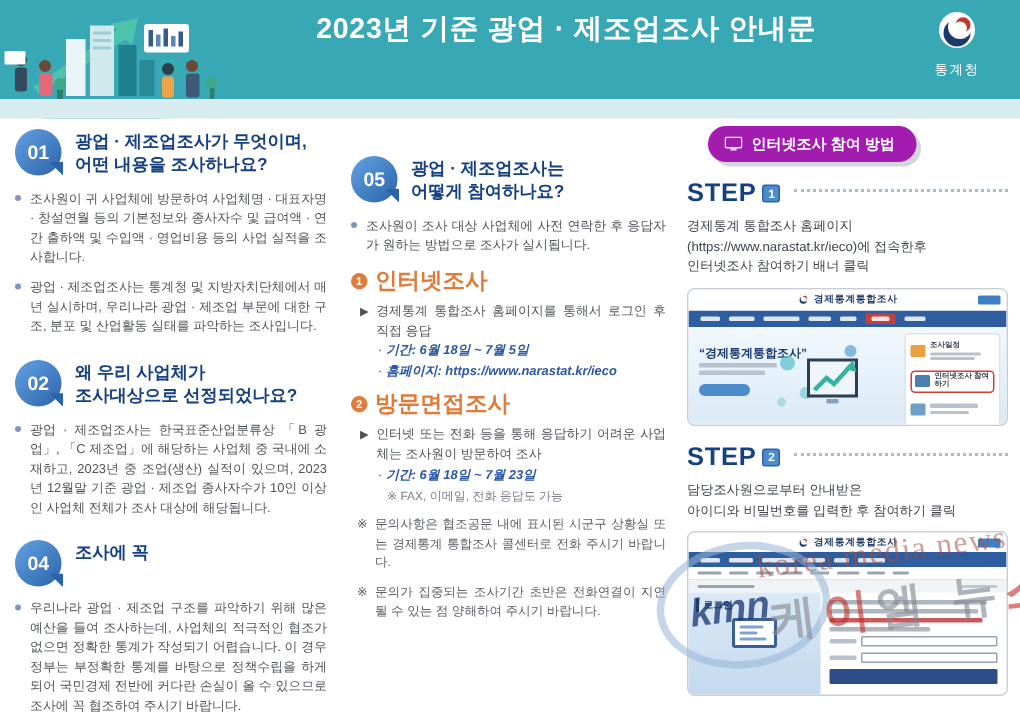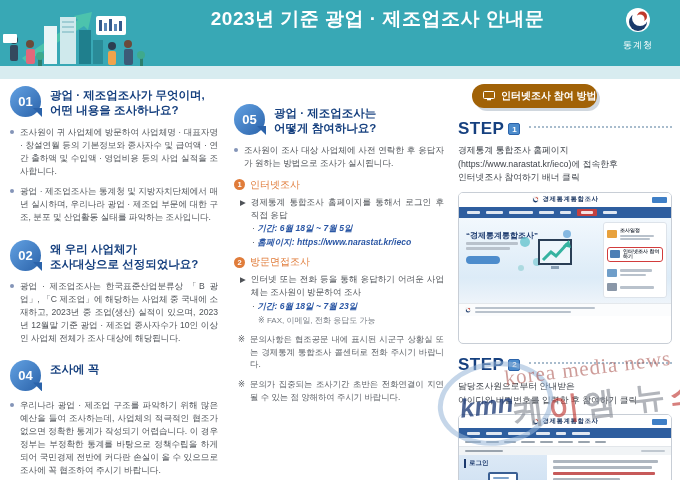--- a/index.html
+++ b/index.html
@@ -36,45 +36,45 @@
   .bullets { margin-top:8px; }
   .bullet { display:flex; gap:6px; font-size:8.6px; color:#4f5358; line-height:1.5;
     text-align:justify; margin-bottom:8px; }
   .bdot { flex:none; width:4px; height:4px; border-radius:50%; background:#8494b8; margin-top:4px; }
 
   
   .method { margin:6px 0 4px; }
   .m-head { display:flex; align-items:center; gap:5px; margin-bottom:4px; }
   .cnum { flex:none; width:11px; height:11px; border-radius:50%; background:#e07c3a; color:#fff;
     font-size:7.5px; font-weight:bold; display:flex; align-items:center; justify-content:center; }
-  .m-name { color:#e07c3a; font-weight:normal; font-size:10px; }
+  .m-name { color:#e07c3a; font-weight:bold; font-size:15px; }
   .m-line { display:flex; gap:5px; font-size:8.6px; color:#4f5358; line-height:1.5;
     margin-left:6px; text-align:justify; margin-bottom:2px; }
   .arrow { color:#4f5358; font-size:7.5px; margin-top:1px; flex:none; }
   .p-line { margin-left:18px; font-size:8.6px; color:#4f5358; margin-bottom:2px;font-style:italic; }
   .p-navy { color:#2b57a5; font-weight:bold; }
   .sub-note { margin-left:24px; font-size:8px; color:#7b8088; margin-bottom:2px; }
   .note { display:flex; gap:5px; font-size:8.4px; color:#5c6066; line-height:1.5;
     margin:7px 0 0 4px; text-align:justify; }
 
   
-  .pill { position:relative; display:inline-flex; align-items:center; gap:6px; background:#a16207;
-    color:#fff; font-weight:bold; font-size:10px; padding:5px 0 5px 11px; border-radius:13px;
+  .pill { position:relative; display:inline-flex; align-items:center; gap:6px; background:#a21caf;
+    color:#fff; font-weight:bold; font-size:10px; padding:5px 14px 5px 11px; border-radius:13px;
     margin-left:14px; box-shadow:3px 3px 0 rgba(120,140,160,.35); }
   .step-head { display:flex; align-items:center; gap:4px; margin:11px 0 5px; }
   .step-word { color:#16407f; font-weight:bold; font-size:17px; letter-spacing:.5px; }
   .step-num { flex:none; width:12px; height:12px; background:#4d8ccc; border:1px solid #2b63aa;
     color:#fff; font-size:8px; font-weight:bold; display:flex; align-items:center;
     justify-content:center; border-radius:2px; }
   .step-rule { flex:1; border-bottom:2px dotted #a8bccd; margin-left:5px; transform:translateY(-2px); }
   .step-desc { font-size:8.8px; color:#3e434a; line-height:1.55; }
 
   .shot { position:relative; border:1px solid #c8ced6; border-radius:5px; background:#fff;
     overflow:hidden; margin-top:7px; }
-  .shot1 { height:152px; }
+  .shot1 { height:92px; }
   .shot2 { height:110px; }
   .bar { background:#b9c2cc; border-radius:1px; height:3px; }
   .mk-header { height:14px; display:flex; align-items:center; justify-content:center; gap:4px;
     position:relative; background:#fff; }
   .mk-sitename { font-size:6.5px; font-weight:bold; color:#223c66; letter-spacing:.5px; }
   .mk-login-btn { position:absolute; right:4px; top:4px; width:15px; height:6px; background:#3f7fc6; border-radius:1px; }
   .mk-nav { height:11px; background:#2e5e9f; display:flex; align-items:center; gap:6px; padding:0 8px; }
   .mk-nav .bar { background:rgba(255,255,255,.85); height:3px; }
   .mk-nav .hot { background:#c4403f; height:7px; width:20px; border-radius:1px;
     display:flex; align-items:center; justify-content:center; }

